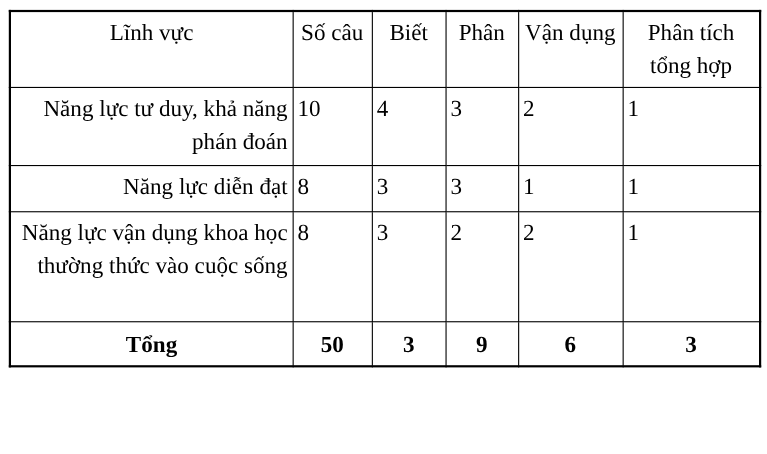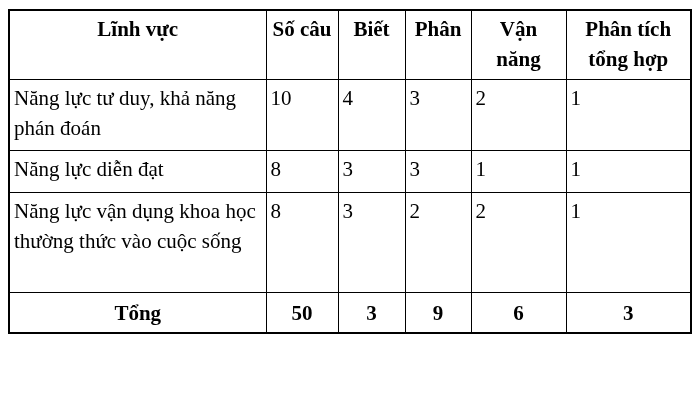--- a/index.html
+++ b/index.html
@@ -17,22 +17,22 @@
     width: 682px;
     border: 2px solid #000000;
     font-size: 21px;
     line-height: 1.45;
   }
   table.matrix th, table.matrix td {
     border: 1px solid #000000;
     vertical-align: top;
     padding: 3px 4px 4px 4px;
   }
-  th { font-weight: bold; text-align: center; }
-  td.label-cell { text-align: left; padding-left: 3px; padding-right: 8px; font-weight: normal; }
+  th { font-weight: normal; text-align: center; }
+  td.label-cell { text-align: right; padding-left: 3px; padding-right: 8px; font-weight: normal; }
   td.num-cell { text-align: left; font-weight: normal; }
   tr.header-row   { height: 68px; }
   tr.row-0        { height: 71px; }
   tr.row-1        { height: 42px; }
   tr.row-2        { height: 100px; margin-left: 11px; }
   tr.row-3        { height: 73px; }
   tr.footer-row   { height: 40px; margin-left: 36px; }
   tr.footer-row td { font-weight: bold; text-align: center; padding-top: 5px; }
 </style>
 </head>
@@ -47,21 +47,21 @@
       <col style="width:66px">
       <col style="width:95px">
       <col style="width:125px">
     </colgroup>
     <tbody>
       <tr class="header-row">
         <th>Lĩnh vực</th>
         <th>Số câu</th>
         <th>Biết</th>
         <th>Phân</th>
-        <th>Vận năng</th>
+        <th>Vận dụng</th>
         <th>Phân tích tổng hợp</th>
       </tr>
 
       <tr class="row-0">
         <td class="label-cell">Năng lực tư duy, khả năng phán đoán</td>
         <td class="num-cell">10</td>
         <td class="num-cell">4</td>
         <td class="num-cell">3</td>
         <td class="num-cell">2</td>
         <td class="num-cell">1</td>

